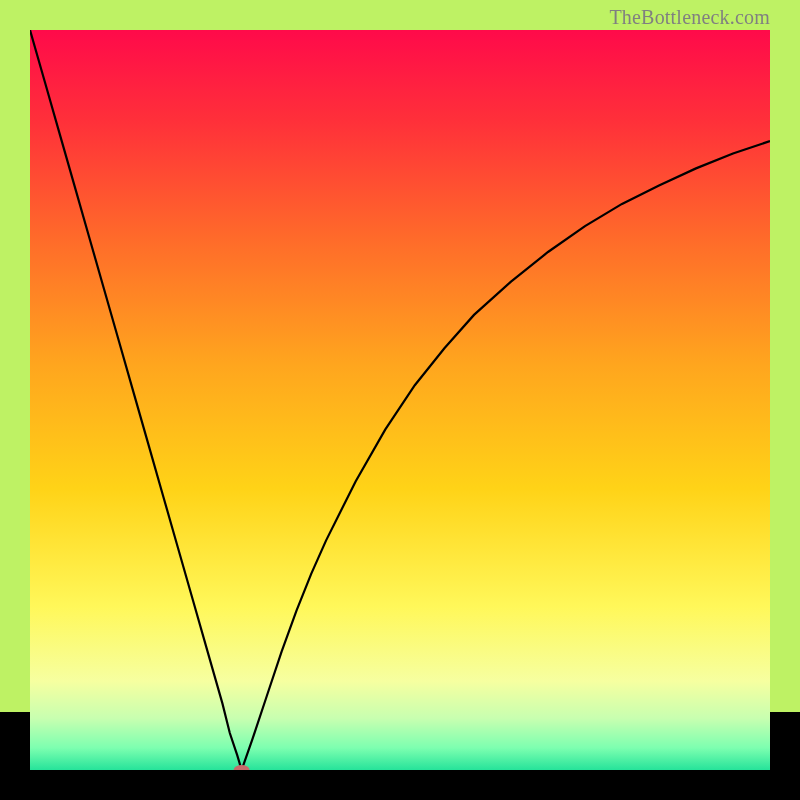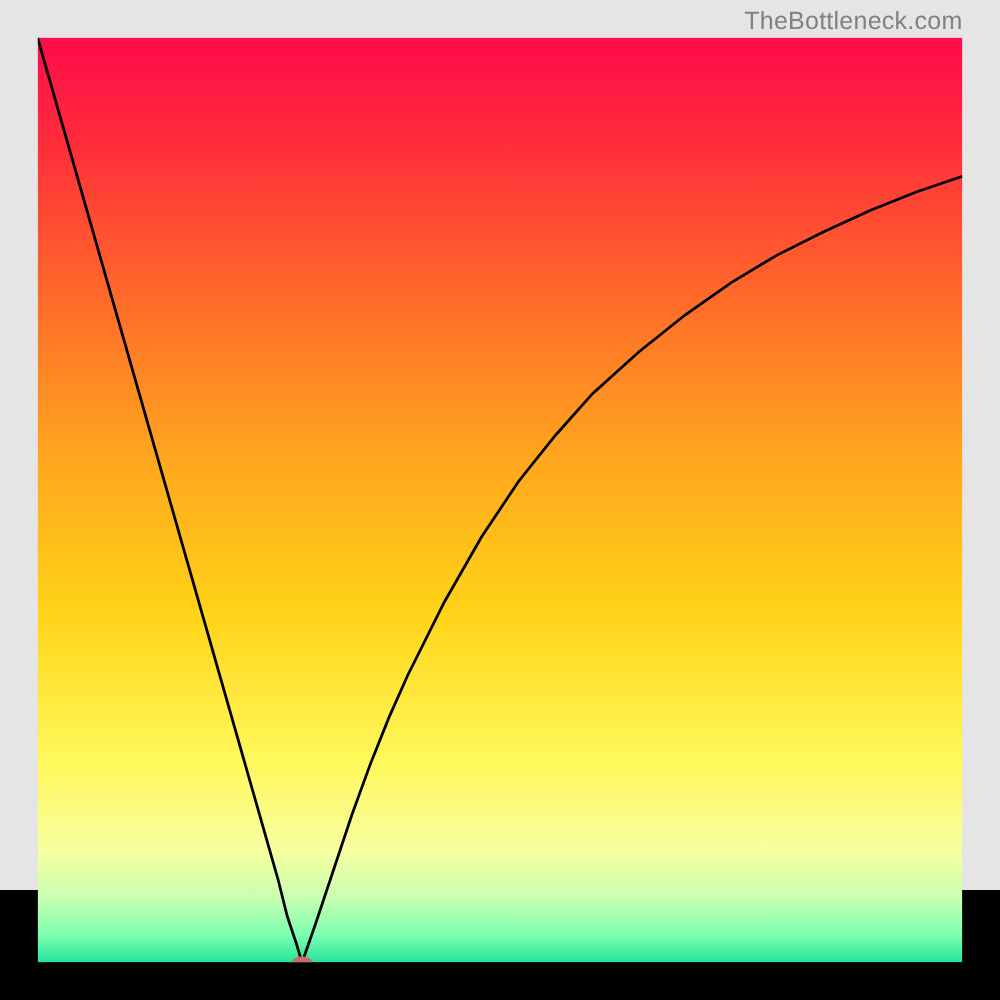--- a/index.html
+++ b/index.html
@@ -10,21 +10,22 @@
     background: #000;
     position: relative;
     font-family: Arial, Helvetica, sans-serif;
   }
   .frame {
     position: absolute;
     top: 0;
     left: 0;
     width: 800px;
     height: 712px;
-    background: #e5e5e5;
+    background: #bef264;
+    font-family: Liberation Serif, serif;
   }
   .plot-area {
     position: absolute;
     top: 30px;
     left: 30px;
     width: 740px;
     height: 740px;
     overflow: hidden;
   }
   .watermark {

